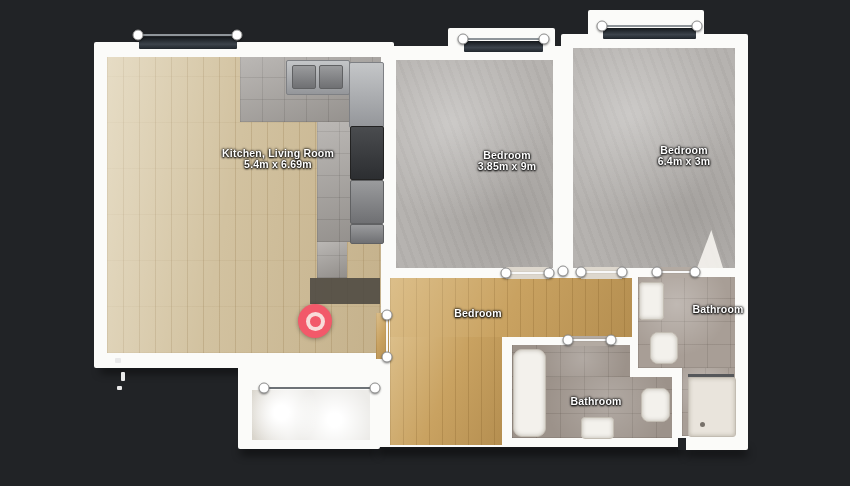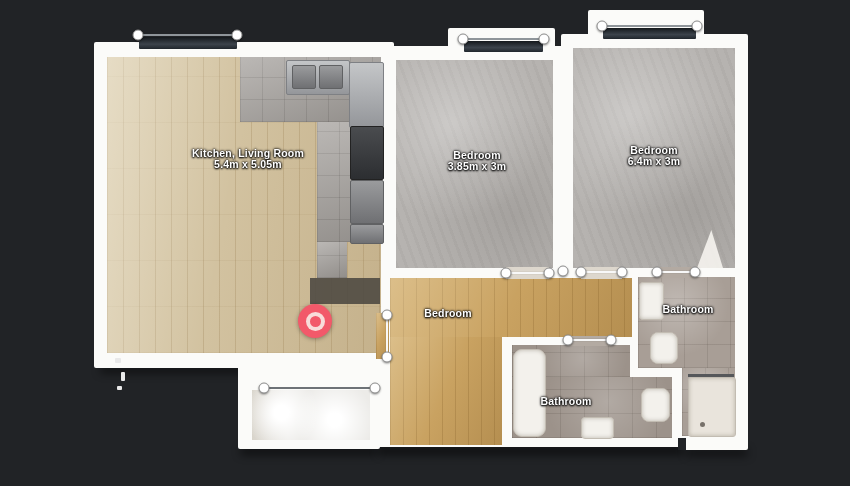--- a/index.html
+++ b/index.html
@@ -60,21 +60,21 @@
         transform:translate(-50%,-50%);}
   .wline{position:absolute;height:2px;background:#8f959a;}
   .wstrip{position:absolute;background:linear-gradient(180deg,#14181c,#3c434b 60%,#20262c);
           border-radius:1px;}
   .gap{position:absolute;background:#ddd7cd;}
   .tline-h{position:absolute;height:2px;background:#f8f8f8;box-shadow:0 0 1px rgba(0,0,0,.35);}
   .tline-v{position:absolute;width:2px;background:#f8f8f8;box-shadow:0 0 1px rgba(0,0,0,.35);}
   
   .room-label{position:absolute;transform:translate(-50%,-50%);text-align:center;color:#ffffff;
         font-size:10.5px;font-weight:bold;line-height:11px;white-space:nowrap;letter-spacing:.2px;
-        text-shadow:0 0 2px #000,0 0 3px #000,0 1px 2px #000;z-index:40;}
+        text-shadow:0 0 2px #000,0 0 3px #000,0 1px 2px #000;z-index:40;margin-left:30px;}
   
   .marker{position:absolute;width:34px;height:34px;border-radius:50%;background:#f2596a;
         display:flex;align-items:center;justify-content:center;z-index:50;cursor:pointer;
         box-shadow:0 1px 4px rgba(0,0,0,.35);}
   .marker-ring{width:19px;height:19px;border-radius:50%;background:#f8dcda;
         display:flex;align-items:center;justify-content:center;}
   .marker-dot{width:11px;height:11px;border-radius:50%;background:#f2596a;}
   .speck{position:absolute;background:#e9e9e9;border-radius:1px;}
   .dark-patch{position:absolute;background:#4f4a42;opacity:.9;}
   .tri{position:absolute;background:rgba(250,248,243,.85);
@@ -172,25 +172,25 @@
   <i class="node" style="left:695px;top:272px"></i>
   <i class="node" style="left:568px;top:340px"></i>
   <i class="node" style="left:611px;top:340px"></i>
 
   <div class="speck" style="left:115px;top:358px;width:6px;height:5px"></div>
   <div class="speck" style="left:121px;top:372px;width:4px;height:9px"></div>
   <div class="speck" style="left:117px;top:386px;width:5px;height:4px"></div>
 
   <div class="room-label" style="left:248px;top:159px">
     <div>Kitchen, Living Room</div>
-    <div>5.4m x 5.05m</div>
+    <div>5.4m x 6.69m</div>
   </div>
   <div class="room-label" style="left:477px;top:161px">
     <div>Bedroom</div>
-    <div>3.85m x 3m</div>
+    <div>3.85m x 9m</div>
   </div>
   <div class="room-label" style="left:654px;top:156px">
     <div>Bedroom</div>
     <div>6.4m x 3m</div>
   </div>
   <div class="room-label" style="left:448px;top:313px">
     <div>Bedroom</div>
   </div>
   <div class="room-label" style="left:688px;top:309px">
     <div>Bathroom</div>

